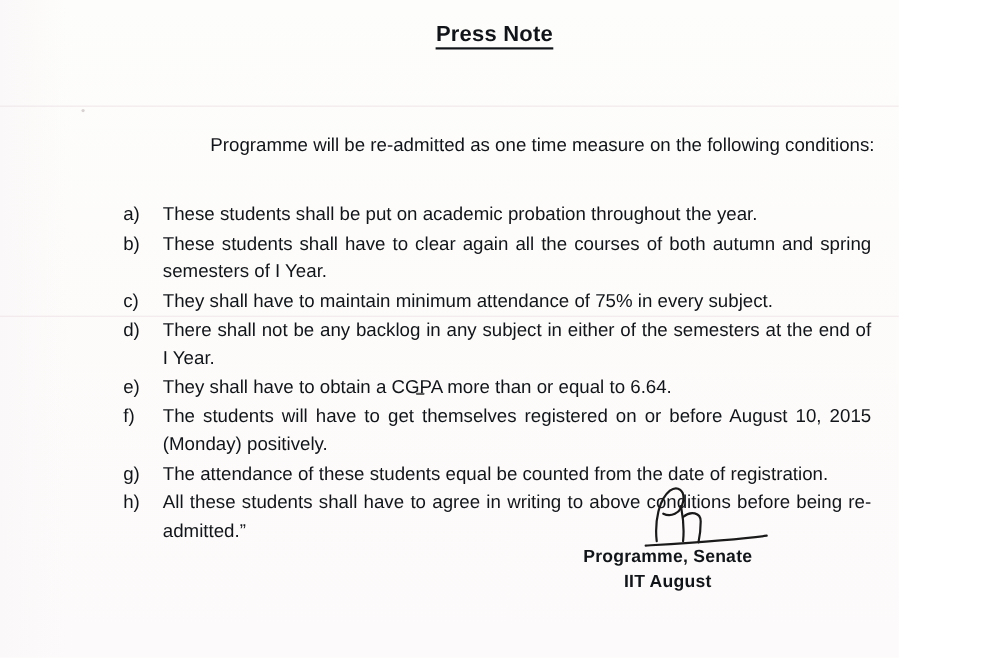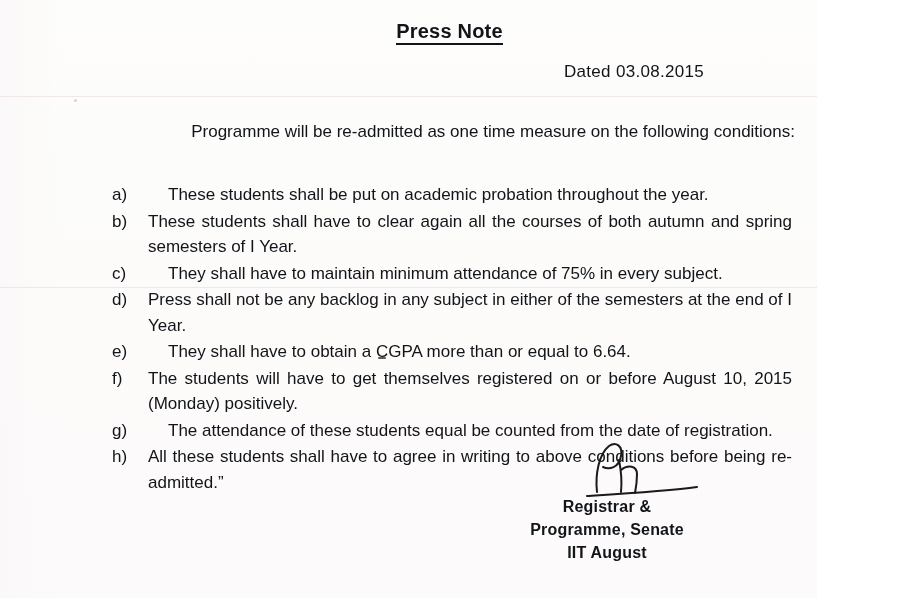--- a/index.html
+++ b/index.html
@@ -99,21 +99,20 @@
     width: 36px;
     flex: 0 0 36px;
     font-size: 17px;
   }
   .cond-text {
     flex: 1;
     text-align: justify;
   }
   .cond-text.nojustify {
     text-align: left;
-    margin-left: 20px;
   }
   .signature {
     position: absolute;
     top: 440px;
     right: 95px;
     width: 230px;
     text-align: center;
   }
   .sig-mark {
     height: 55px;
@@ -145,42 +144,41 @@
   <div class="scan-tint"></div>
   <div class="rule-line rule-1"></div>
   <div class="rule-line rule-2"></div>
   <div class="speck speck-1"></div>
   <div class="speck speck-2"></div>
 
   <div class="doc-title">
     <span>Press Note</span>
   </div>
 
-  <div class="doc-date">Dated 03.08.2015</div>
 
   <div class="body-para">
     <span class="line2">Programme will be re-admitted as one time measure on the following conditions:</span>
   </div>
 
   <div class="conditions">
     <div class="cond-item">
       <div class="cond-label">a)</div>
       <div class="cond-text nojustify">These students shall be put on academic probation throughout the year.</div>
     </div>
     <div class="cond-item">
       <div class="cond-label">b)</div>
       <div class="cond-text">These students shall have to clear again all the courses of both autumn and spring semesters of I Year.</div>
     </div>
     <div class="cond-item">
       <div class="cond-label">c)</div>
       <div class="cond-text nojustify">They shall have to maintain minimum attendance of 75% in every subject.</div>
     </div>
     <div class="cond-item">
       <div class="cond-label">d)</div>
-      <div class="cond-text">Press shall not be any backlog in any subject in either of the semesters at the end of I Year.</div>
+      <div class="cond-text">There shall not be any backlog in any subject in either of the semesters at the end of I Year.</div>
     </div>
     <div class="cond-item">
       <div class="cond-label">e)</div>
       <div class="cond-text nojustify">They shall have to obtain a CGPA more than or equal to 6.64.</div>
     </div>
     <div class="cond-item">
       <div class="cond-label">f)</div>
       <div class="cond-text">The students will have to get themselves registered on or before August 10, 2015 (Monday) positively.</div>
     </div>
     <div class="cond-item">
@@ -195,18 +193,17 @@
 
   <div class="signature">
     <div class="sig-mark">
       <svg width="120" height="58" viewBox="0 0 120 58" fill="none" xmlns="http://www.w3.org/2000/svg">
         <path d="M18 52 C16 34, 20 14, 30 6 C37 1, 44 6, 42 16 C40 28, 30 30, 24 27" stroke="#1a1a1a" stroke-width="2" fill="none" stroke-linecap="round"></path>
         <path d="M40 20 C42 30, 43 42, 42 52" stroke="#1a1a1a" stroke-width="2" fill="none" stroke-linecap="round"></path>
         <path d="M42 30 C49 24, 58 26, 58 34 C58 42, 57 48, 56 53" stroke="#1a1a1a" stroke-width="2" fill="none" stroke-linecap="round"></path>
         <path d="M8 56 C40 54, 90 51, 118 47" stroke="#1a1a1a" stroke-width="2" fill="none" stroke-linecap="round"></path>
       </svg>
     </div>
-    <div class="sig-role1">Registrar &amp;</div>
     <div class="sig-role2">Programme, Senate</div>
     <div class="sig-org">IIT August</div>
   </div>
 
 </div>
 
 </body></html>

